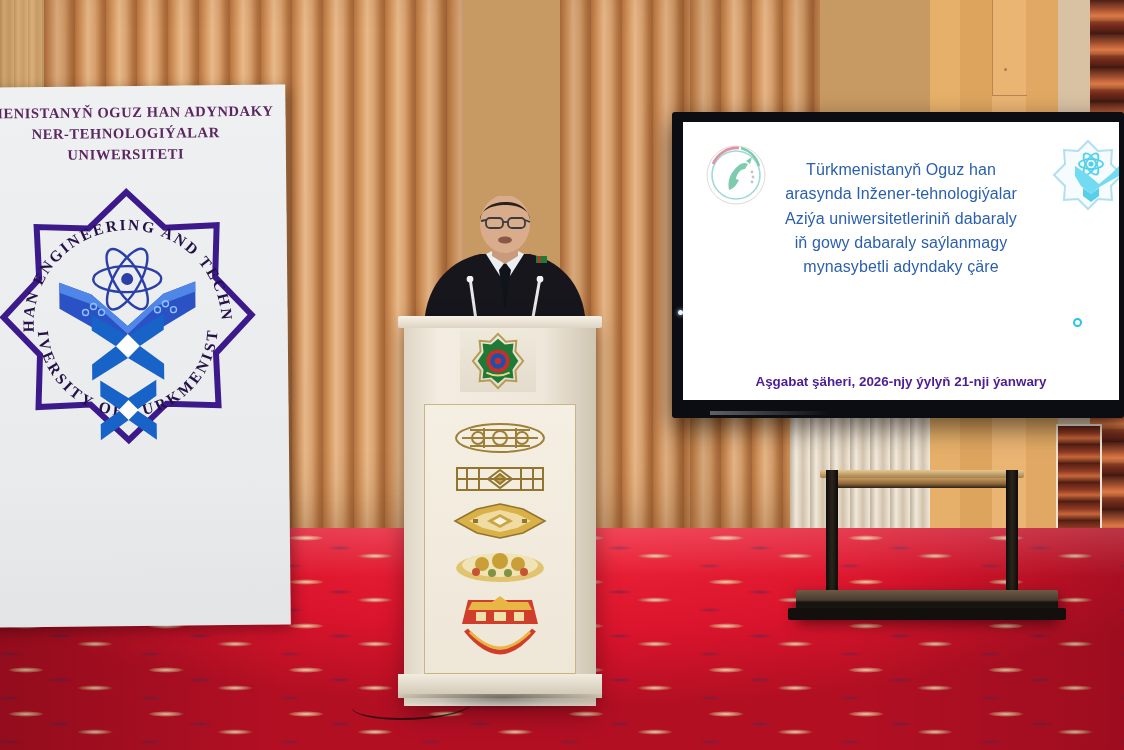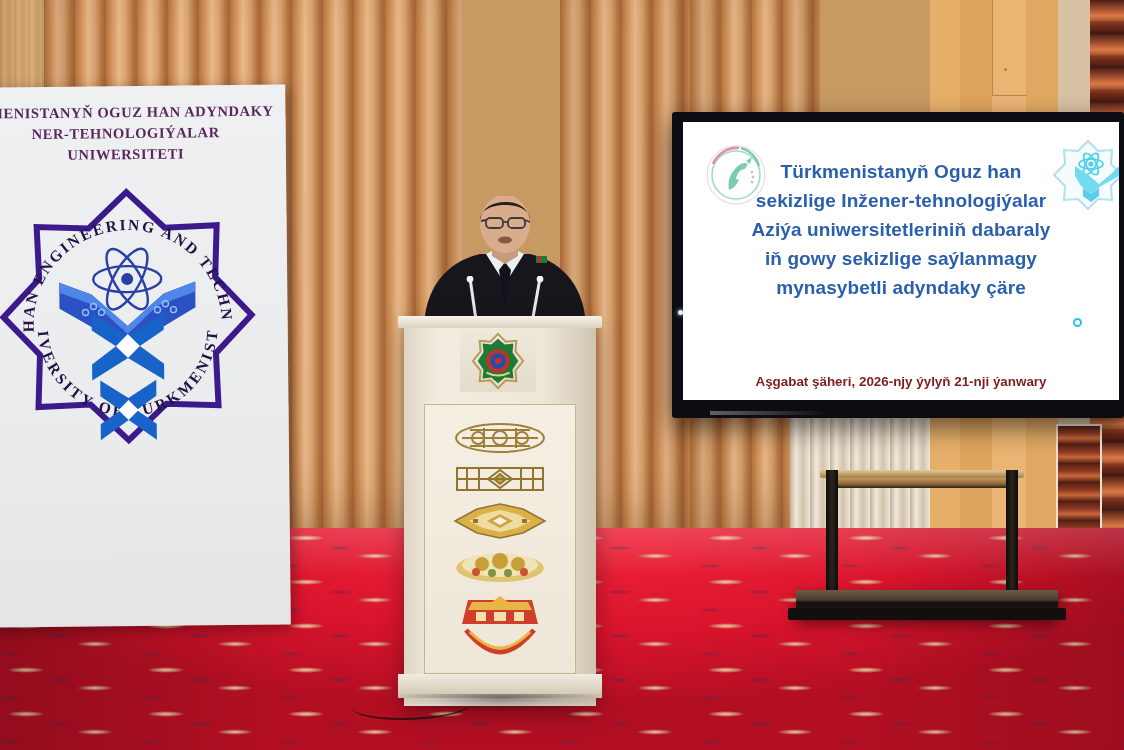--- a/index.html
+++ b/index.html
@@ -188,28 +188,28 @@
     border-radius:50%; background:#e8f4ff; box-shadow:0 0 4px #cfe6ff;
   }
   .tv-logo-strip {
     position:absolute; left:38px; bottom:3px; width:120px; height:4px;
     background:linear-gradient(90deg,rgba(255,255,255,.35),rgba(255,255,255,0));
   }
   .slide-text {
     position:absolute; left:30px; top:36px; width:376px;
     text-align:center;
     color:#2a5fae;
-    font-weight:bold;
-    font-size:19px;
+    font-weight:normal;
+    font-size:16px;
     line-height:1.52;
     letter-spacing:.1px;
   }
   .slide-date {
     position:absolute; left:30px; top:252px; width:376px;
-    text-align:center; color:#7f1d1d; font-weight:bold; font-size:13.4px;
+    text-align:center; color:#4c1d95; font-weight:bold; font-size:13.4px;
   }
   .slide-logo-left { position:absolute; left:22px; top:22px; width:62px; height:62px; opacity:.62; }
   .slide-logo-right{ position:absolute; right:-6px; top:16px; width:74px; height:74px; opacity:.8; }
   .slide-bullet {
     position:absolute; left:390px; top:196px; width:9px; height:9px;
     border:2.4px solid #29c4e8; border-radius:50%;
   }
 
   
   .stand-base {
@@ -473,23 +473,23 @@
         </g>
         <circle cx="40" cy="26" r="2.6" fill="#28c6e8"></circle>
         <path d="M24,28 L36,36 L48,46 L60,36 L68,28 L68,38 L50,48 L40,56 L30,48 L24,38 Z" fill="#4fd3ee"></path>
         <path d="M32,50 L40,56 L48,50 L48,58 L40,64 L32,58 Z" fill="#2fc2e4"></path>
       </svg>
 
       <div class="slide-bullet"></div>
 
       <div class="slide-text">
         <div>Türkmenistanyň Oguz han</div>
-        <div>sekizlige Inžener-tehnologiýalar</div>
+        <div>arasynda Inžener-tehnologiýalar</div>
         <div>Aziýa uniwersitetleriniň dabaraly</div>
-        <div>iň gowy sekizlige saýlanmagy</div>
+        <div>iň gowy dabaraly saýlanmagy</div>
         <div>mynasybetli adyndaky çäre</div>
       </div>
 
       <div class="slide-date">Aşgabat şäheri, 2026-njy ýylyň 21-nji ýanwary</div>
     </div>
   </div>
 
   <div class="stand-rail2"></div>
   <div class="stand-rail"></div>
   <div class="stand-leg l"></div>

